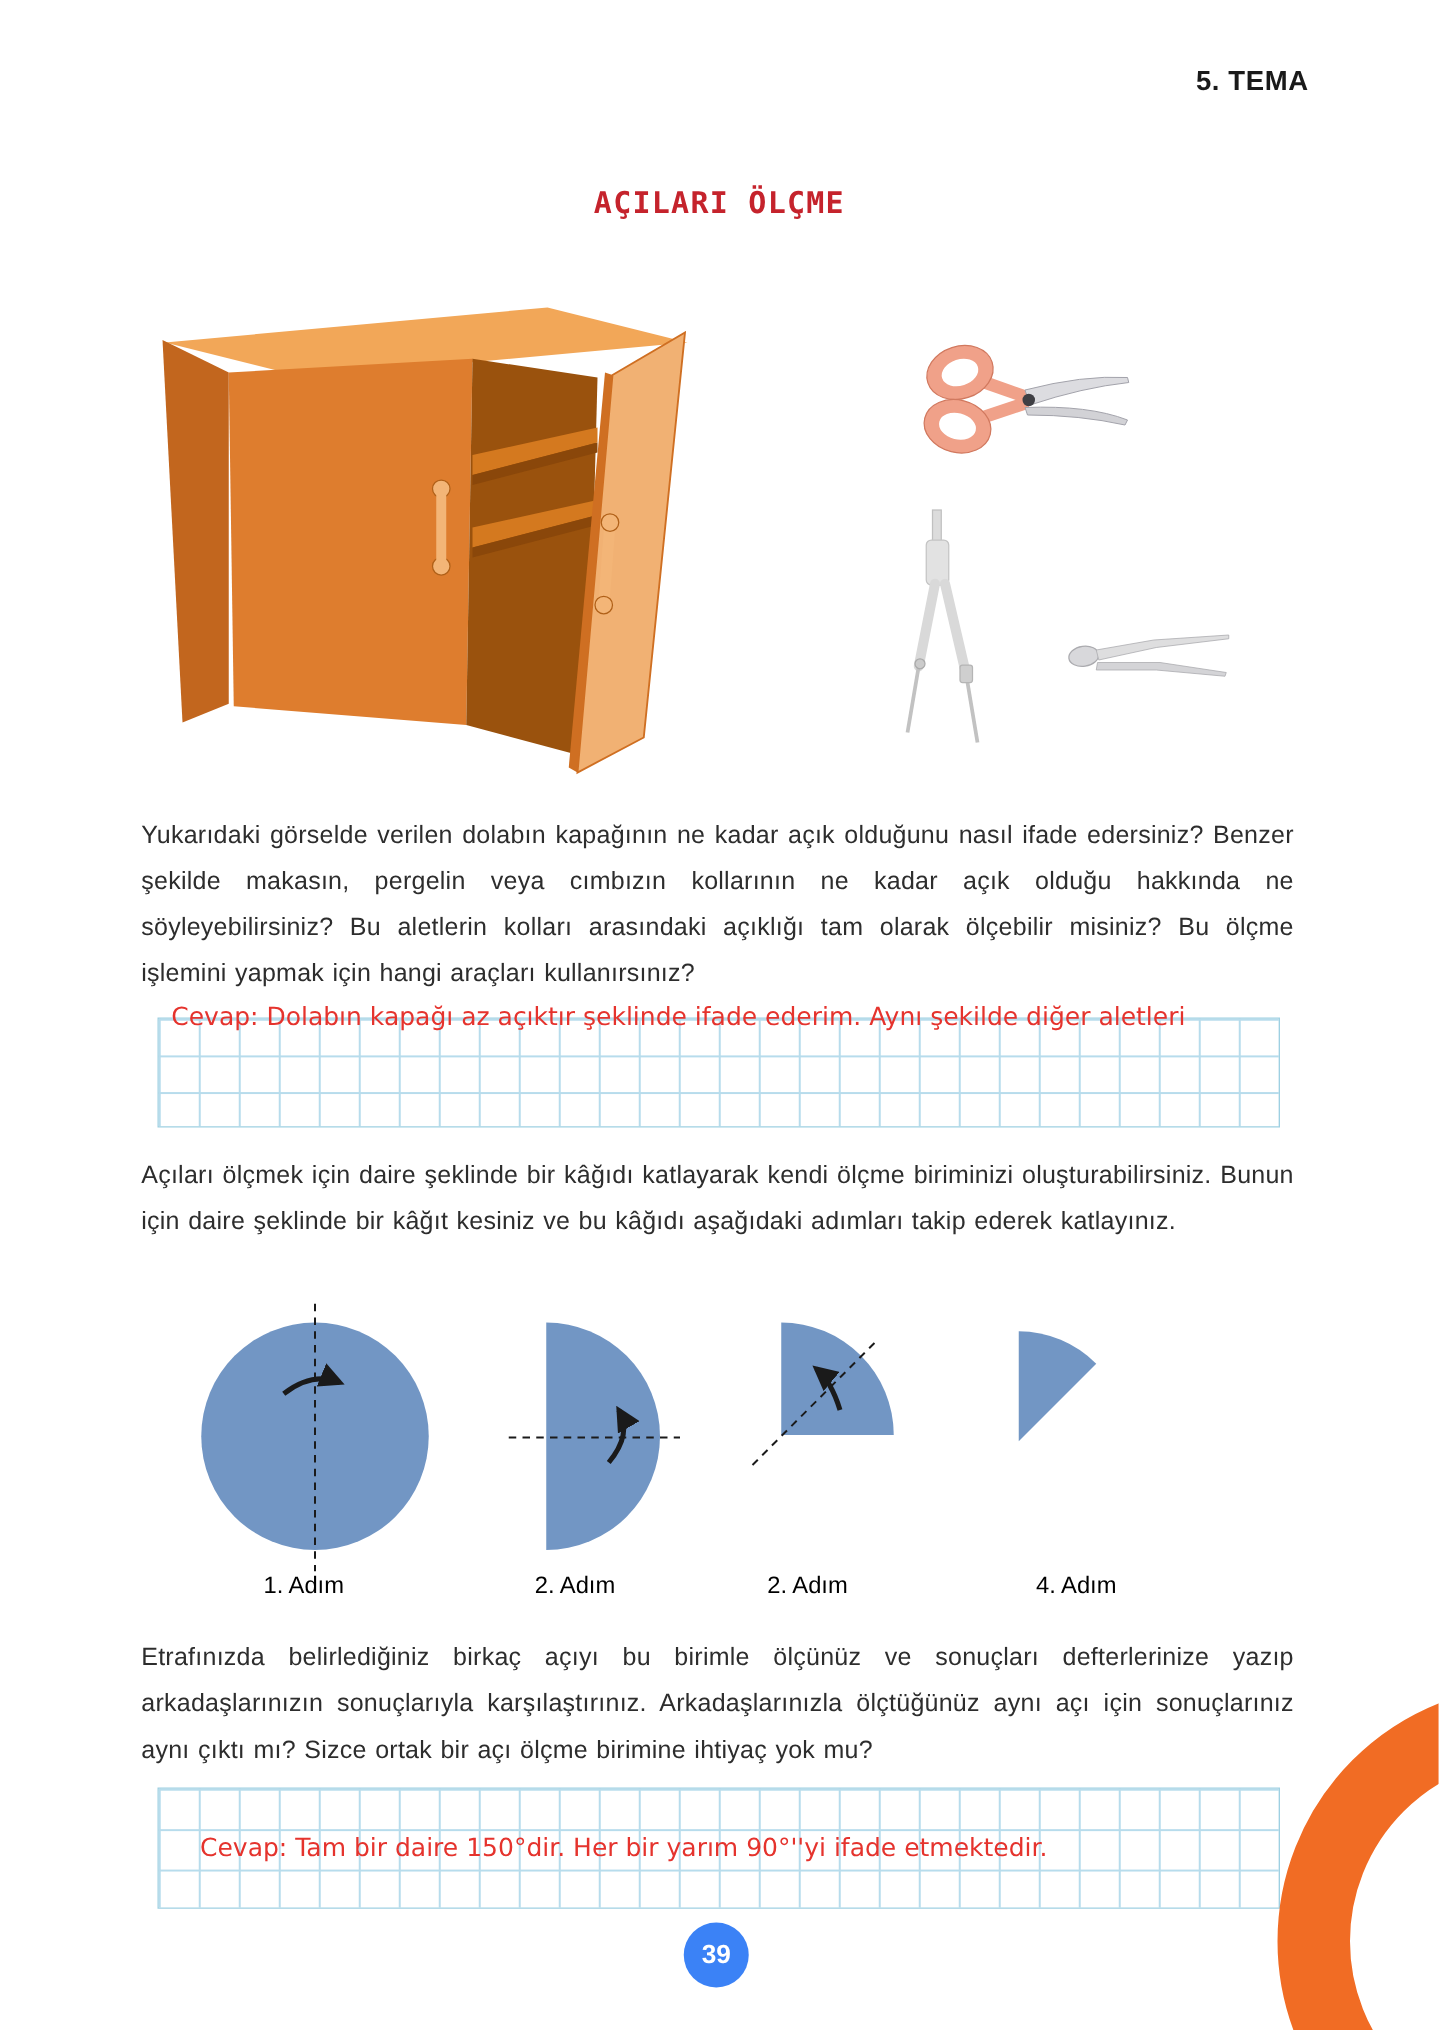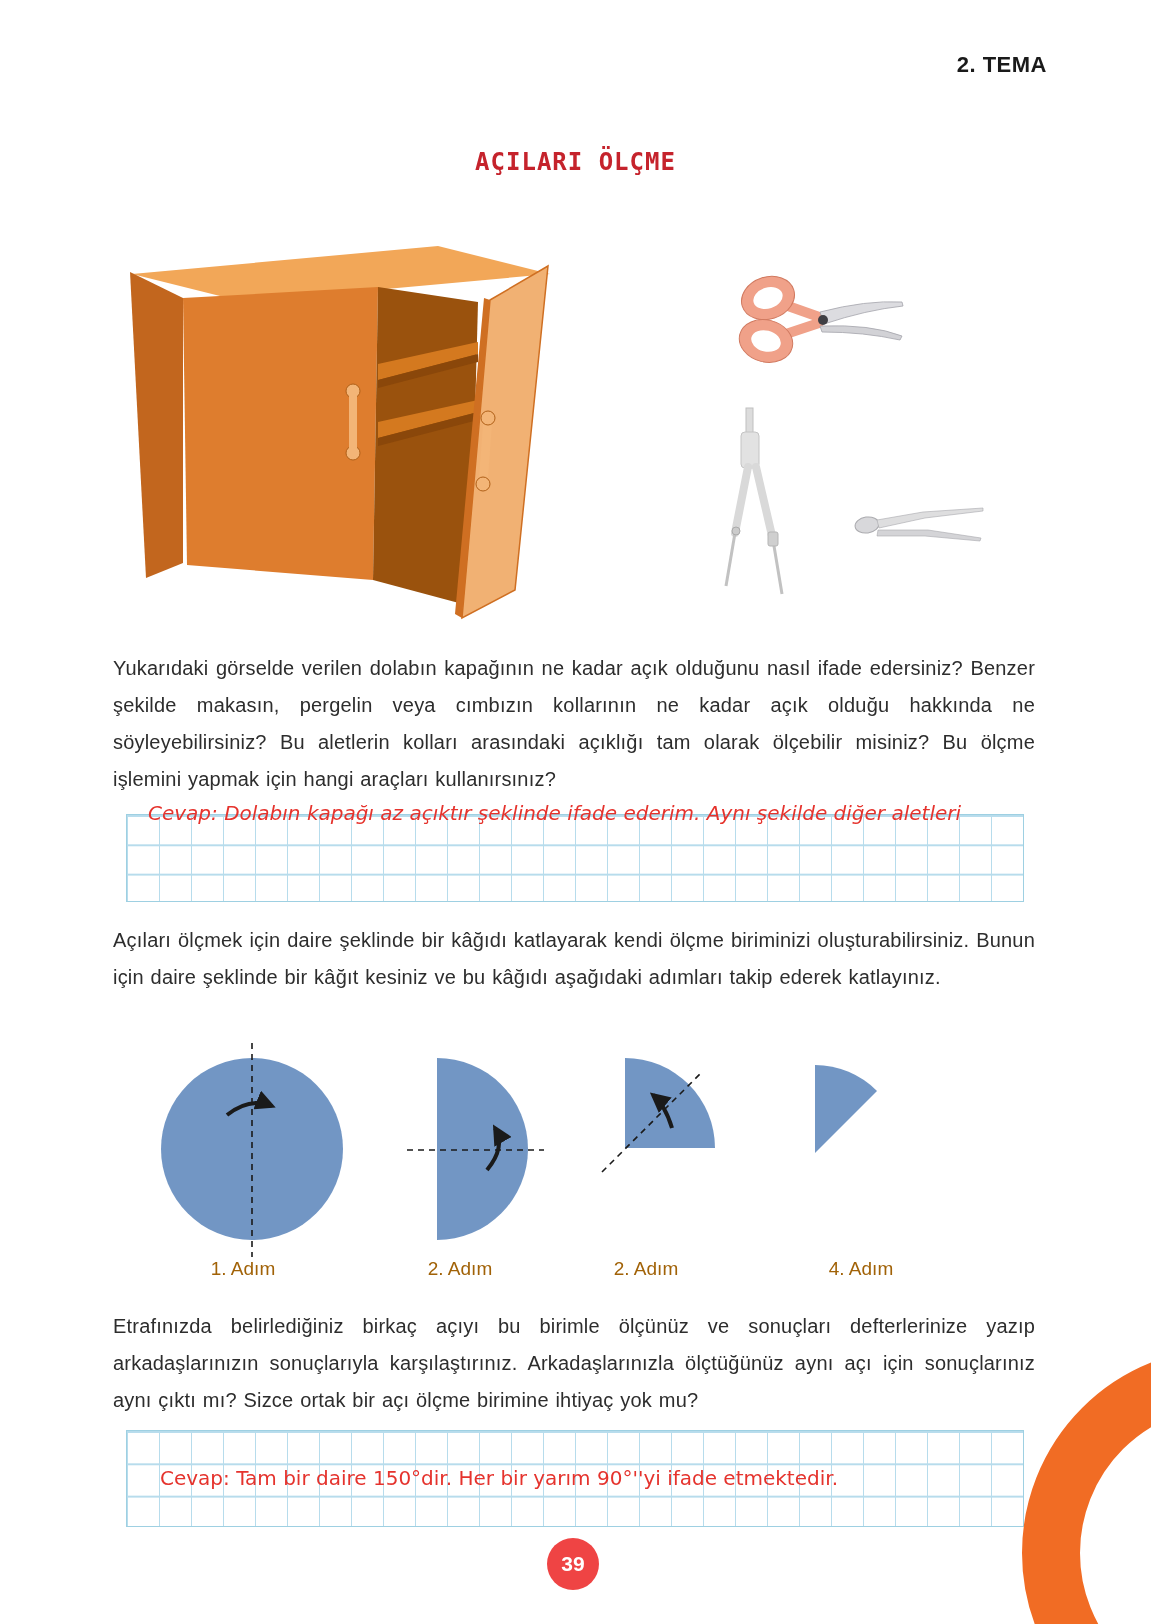--- a/index.html
+++ b/index.html
@@ -29,48 +29,48 @@
       linear-gradient(to right,#b7dcec 1.5px,transparent 1.5px),
       linear-gradient(to bottom,#b7dcec 1.5px,transparent 1.5px);
     box-sizing:border-box;
   }
   .g1{top:814px;height:88px;background-size:32px 29.33px;}
   .g2{top:1430px;height:97px;background-size:32px 32.33px;}
   .answer{
     position:absolute;color:#e5332d;font-family:"DejaVu Sans",sans-serif;
     font-size:20px;
   }
-  .a1{left:148px;top:799px;line-height:28px;font-style:italic;}
+  .a1{left:137px;top:799px;line-height:28px;}
   .a2{left:160px;top:1463px;line-height:30px;}
   .stepLabel{
     position:absolute;top:1258px;width:120px;text-align:center;font-size:19px;
-    color:#a16207;
+    color:#000000;
   }
   .ring{
     position:absolute;left:1022px;top:1348px;width:410px;height:410px;
     border-radius:50%;border:58px solid #f16c24;box-sizing:border-box;
   }
   .pageNum{
     position:absolute;left:547px;top:1538px;width:52px;height:52px;
-    border-radius:50%;background:#ef4444;color:#ffffff;font-weight:bold;
+    border-radius:50%;background:#3b82f6;color:#ffffff;font-weight:bold;
     font-size:21px;line-height:52px;text-align:center;
   }
   svg{position:absolute;}
   .cabinet{left:122px;top:238px;}
   .scissors{left:726px;top:268px;}
   .compass{left:712px;top:400px;}
   .tweezers{left:853px;top:492px;}
   .steps{left:120px;top:1035px;}
 </style>
 </head>
 <body>
 
 <div id="page">
 
-  <div class="tema">2. TEMA</div>
+  <div class="tema">5. TEMA</div>
   <div class="title">AÇILARI ÖLÇME</div>
 
   <svg class="cabinet" width="433" height="385" viewBox="0 0 433 385">
     <polygon points="10,36 316,8 428,36 122,64" fill="#f2a758"></polygon>
     <polygon points="8,34 61,60 61,325 24,340" fill="#c2661e"></polygon>
     <polygon points="61,60 256,49 251,342 65,327" fill="#de7d2e"></polygon>
     <polygon points="256,49 356,64 348,368 251,342" fill="#9a520d"></polygon>
     <polygon points="256,126 356,104 356,116 256,142" fill="#d4791f"></polygon>
     <polygon points="256,142 356,116 356,124 256,150" fill="#8a470a"></polygon>
     <polygon points="256,184 356,162 356,174 256,200" fill="#d4791f"></polygon>

